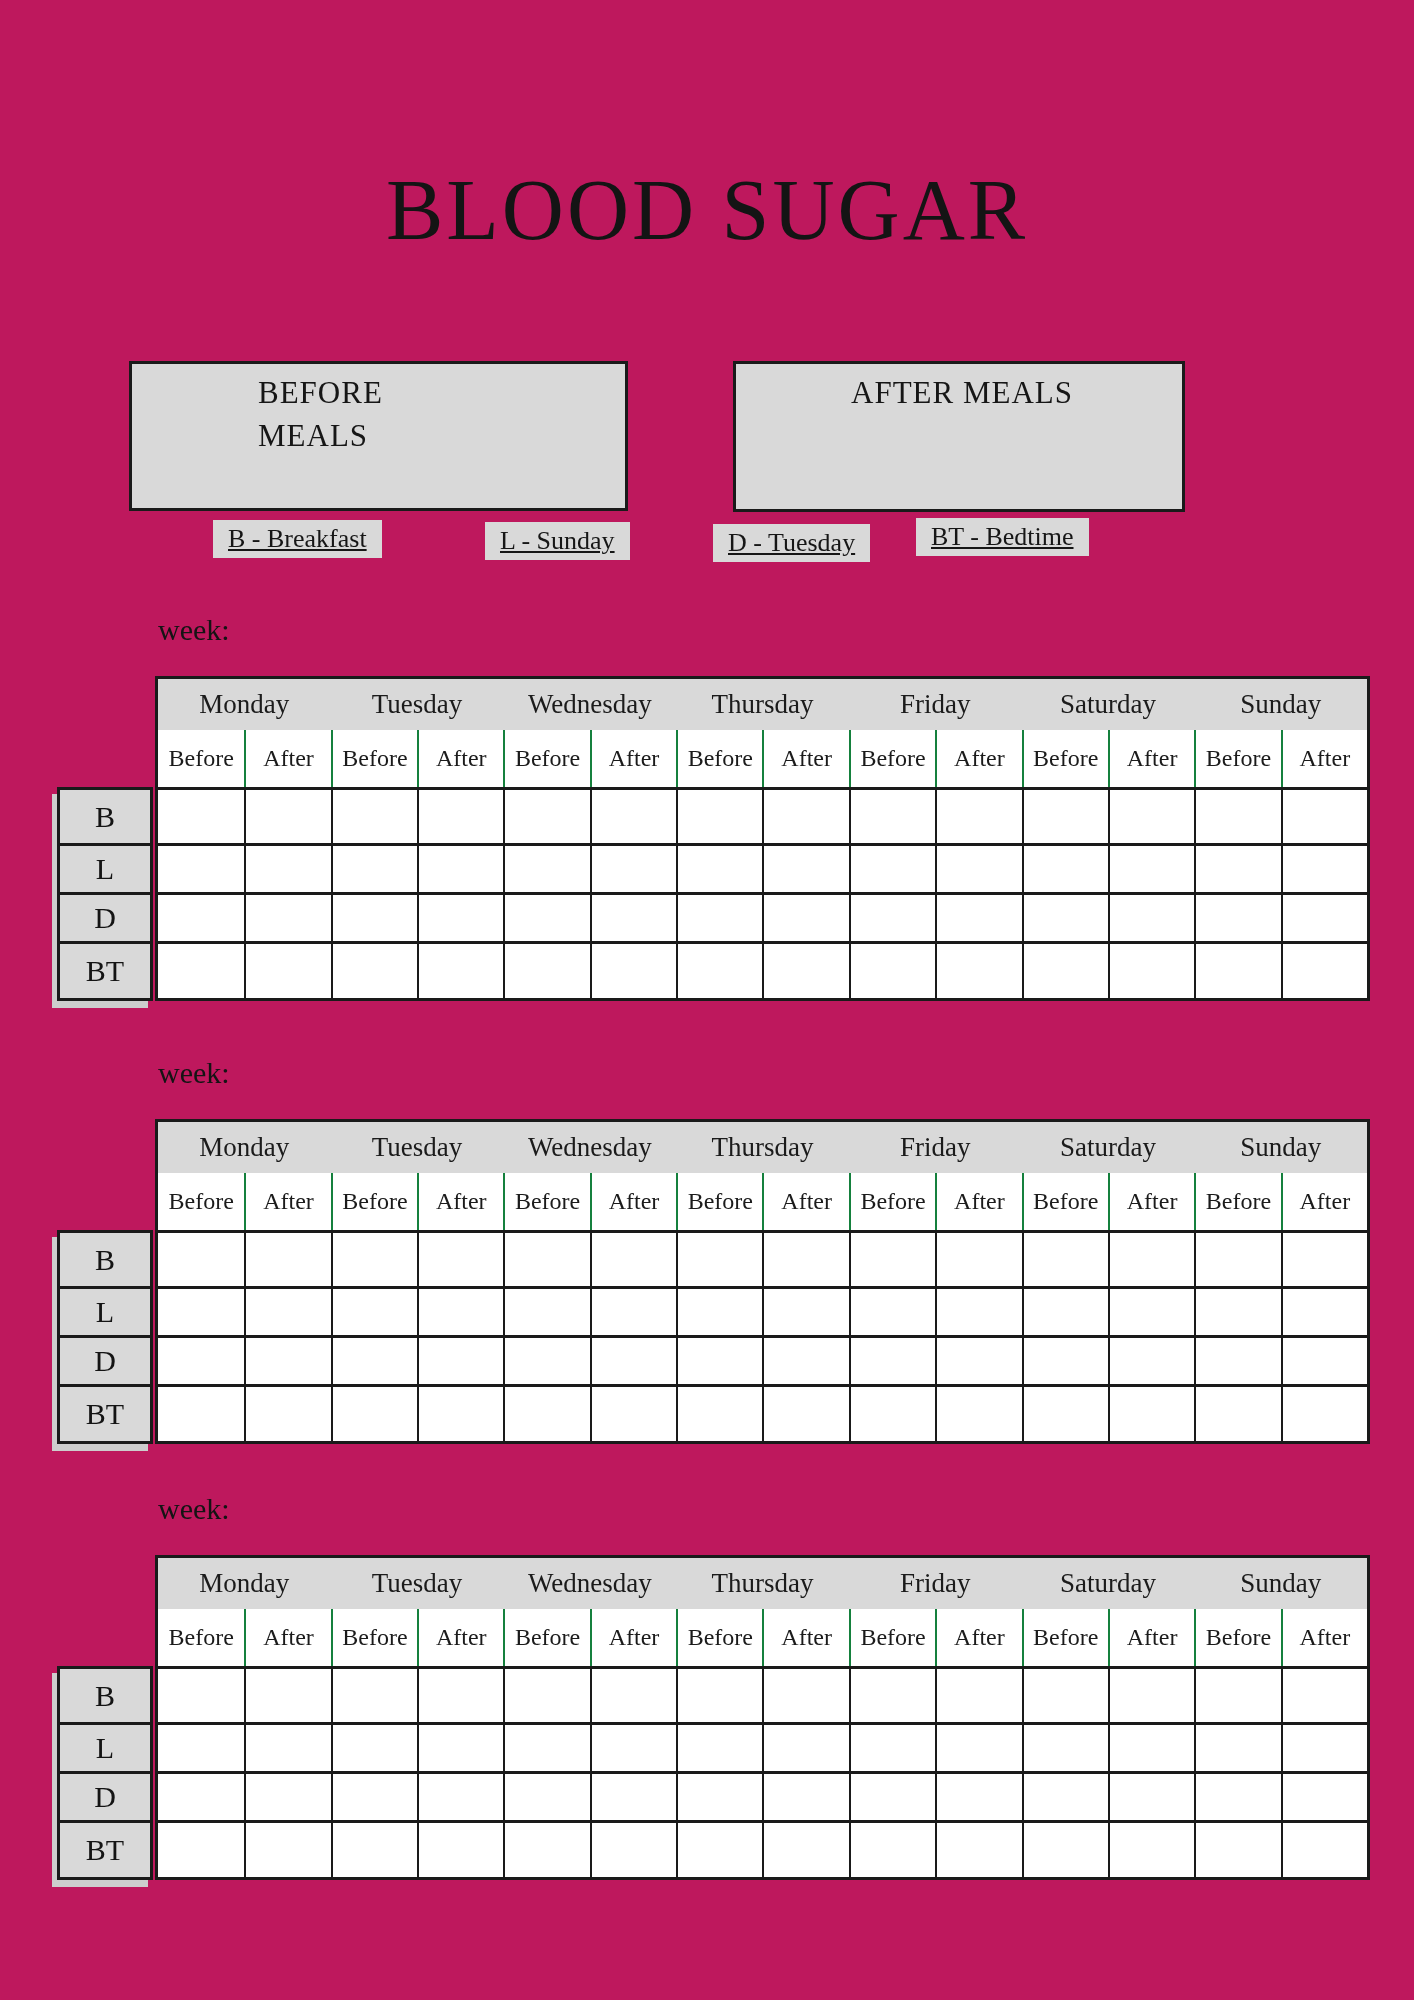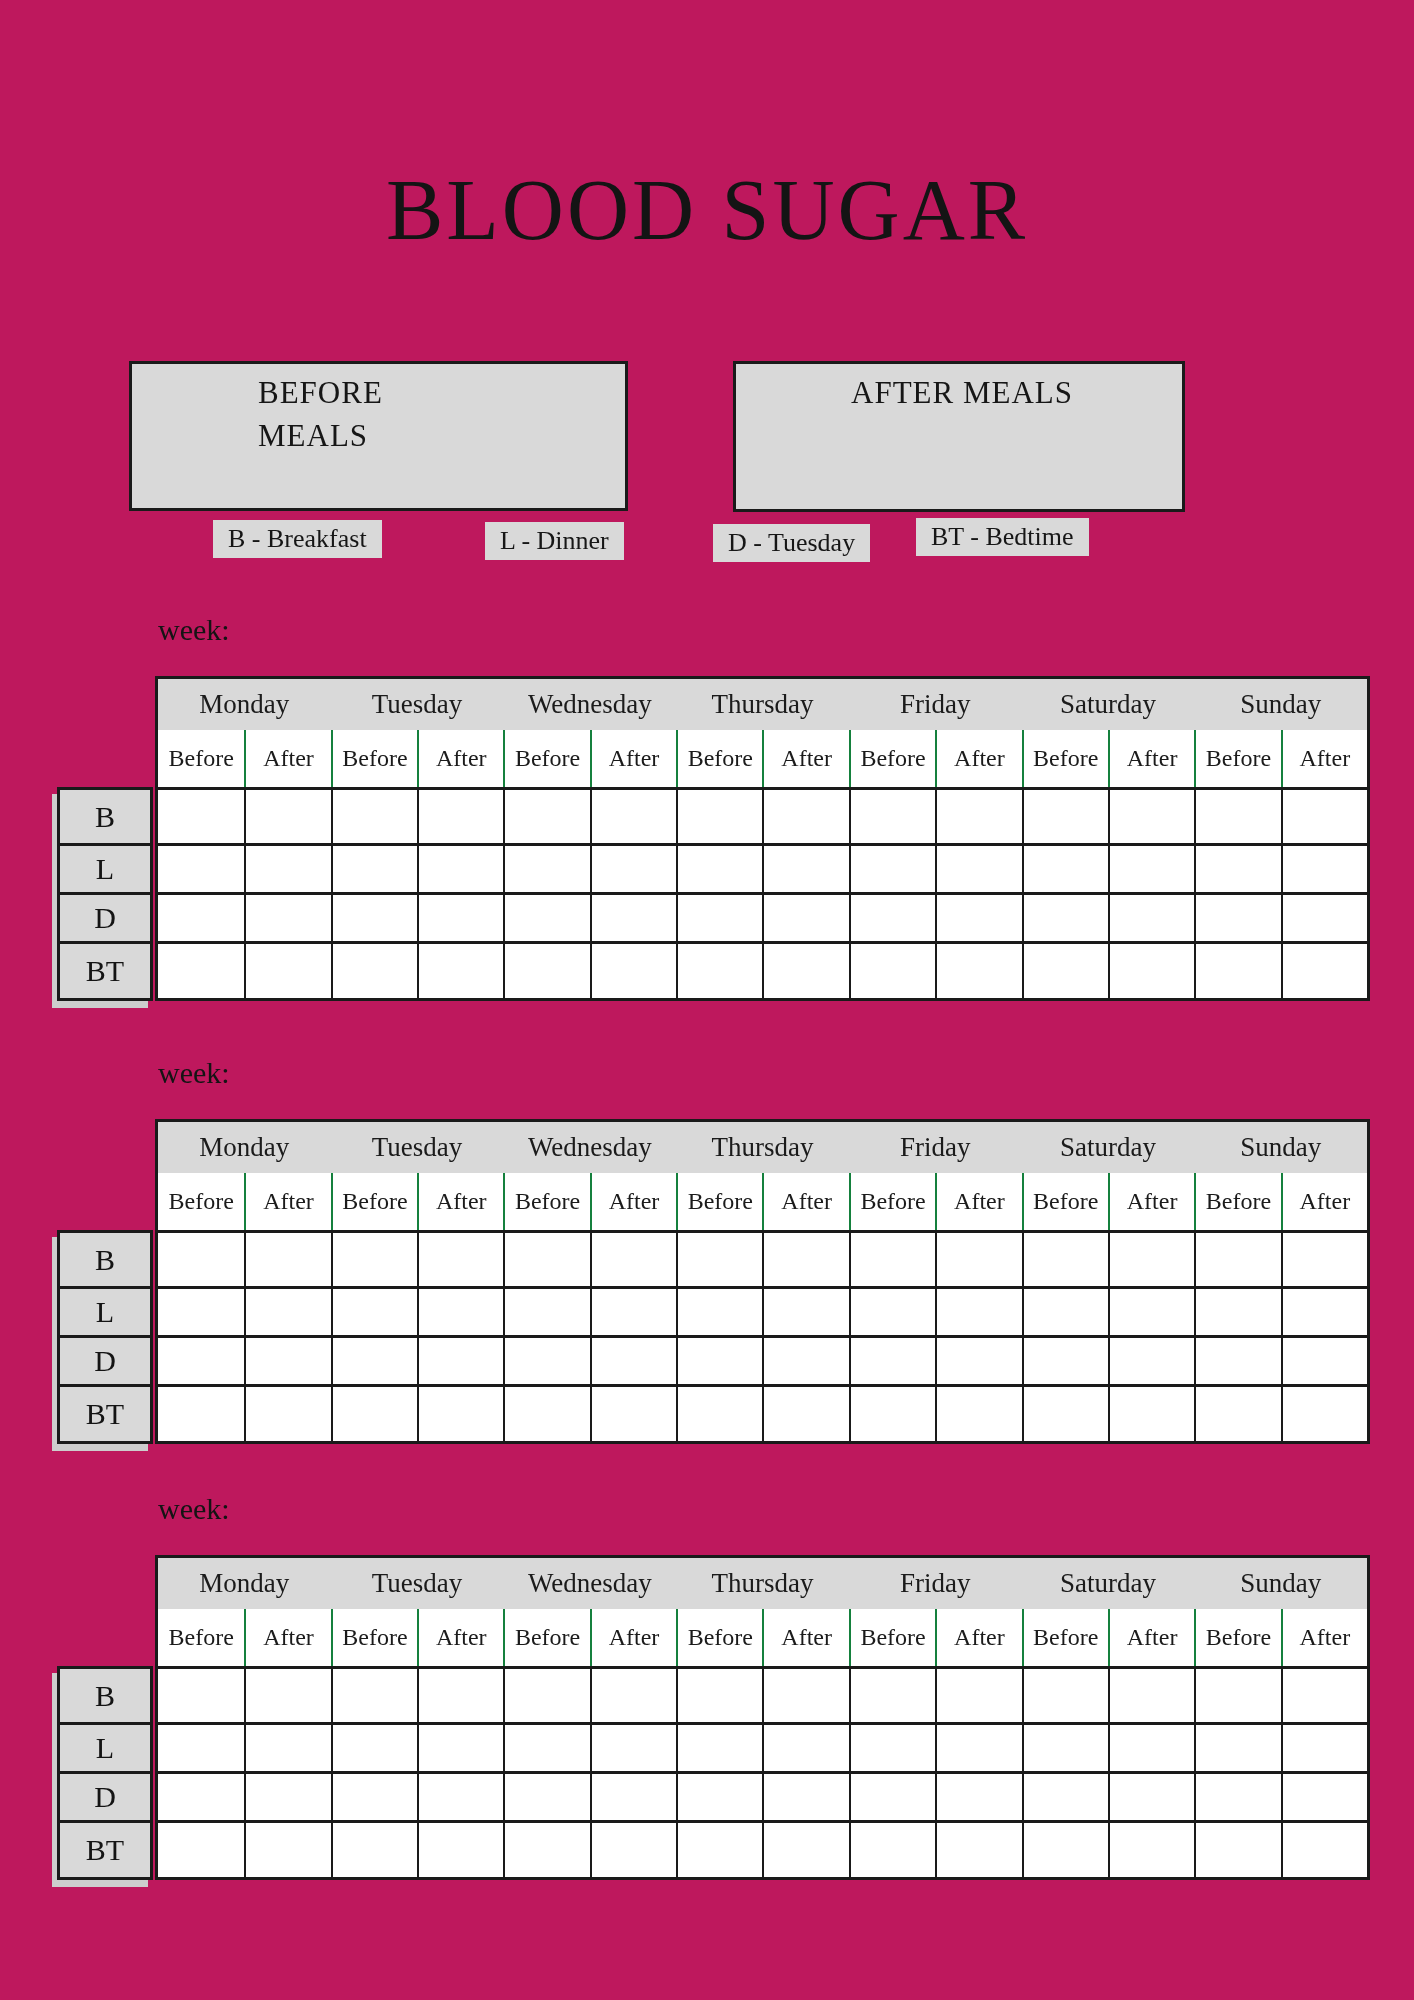--- a/index.html
+++ b/index.html
@@ -18,21 +18,21 @@
   .info-box{
     position:absolute;top:361px;background:#d9d9d9;border:3px solid #1a1a1a;
     box-sizing:border-box;font-size:31px;line-height:43px;letter-spacing:1px;color:#161616;
   }
   .info-box.before{left:129px;width:499px;height:150px;padding:7px 0 0 126px;}
   .info-box.after{left:733px;width:452px;height:151px;padding-top:7px;text-align:center;padding-left:6px;}
 
   
   .chip{
     position:absolute;background:#d9d9d9;font-size:26px;padding:4px 15px;
-    white-space:nowrap;color:#161616;
+    white-space:nowrap;color:#161616;text-decoration:underline;
   }
   .chip0{left:213px;top:520px;}
   .chip1{left:485px;top:522px;}
   .chip2{left:713px;top:524px;}
   .chip3{left:908px;top:518px;margin-left:8px;}
 
   
   .week-block{position:absolute;left:57px;width:1330px;}
   .wk0{top:613px;}
   .wk1{top:1056px;}
@@ -90,21 +90,21 @@
     <div>BEFORE</div>
     <div>MEALS</div>
   </div>
 
   <div class="info-box after">
     <div>AFTER MEALS</div>
   </div>
 
   <div id="legend">
       <div class="chip chip0">B - Breakfast</div>
-      <div class="chip chip1">L - Dinner</div>
+      <div class="chip chip1">L - Sunday</div>
       <div class="chip chip2">D - Tuesday</div>
       <div class="chip chip3">BT - Bedtime</div>
     </div>
 
   <div id="weeks">
       <section class="week-block wk0">
         <div class="week-label">week:</div>
         <div class="tracker">
           <div class="day-row">
             <div class="day-cell">Monday</div>

